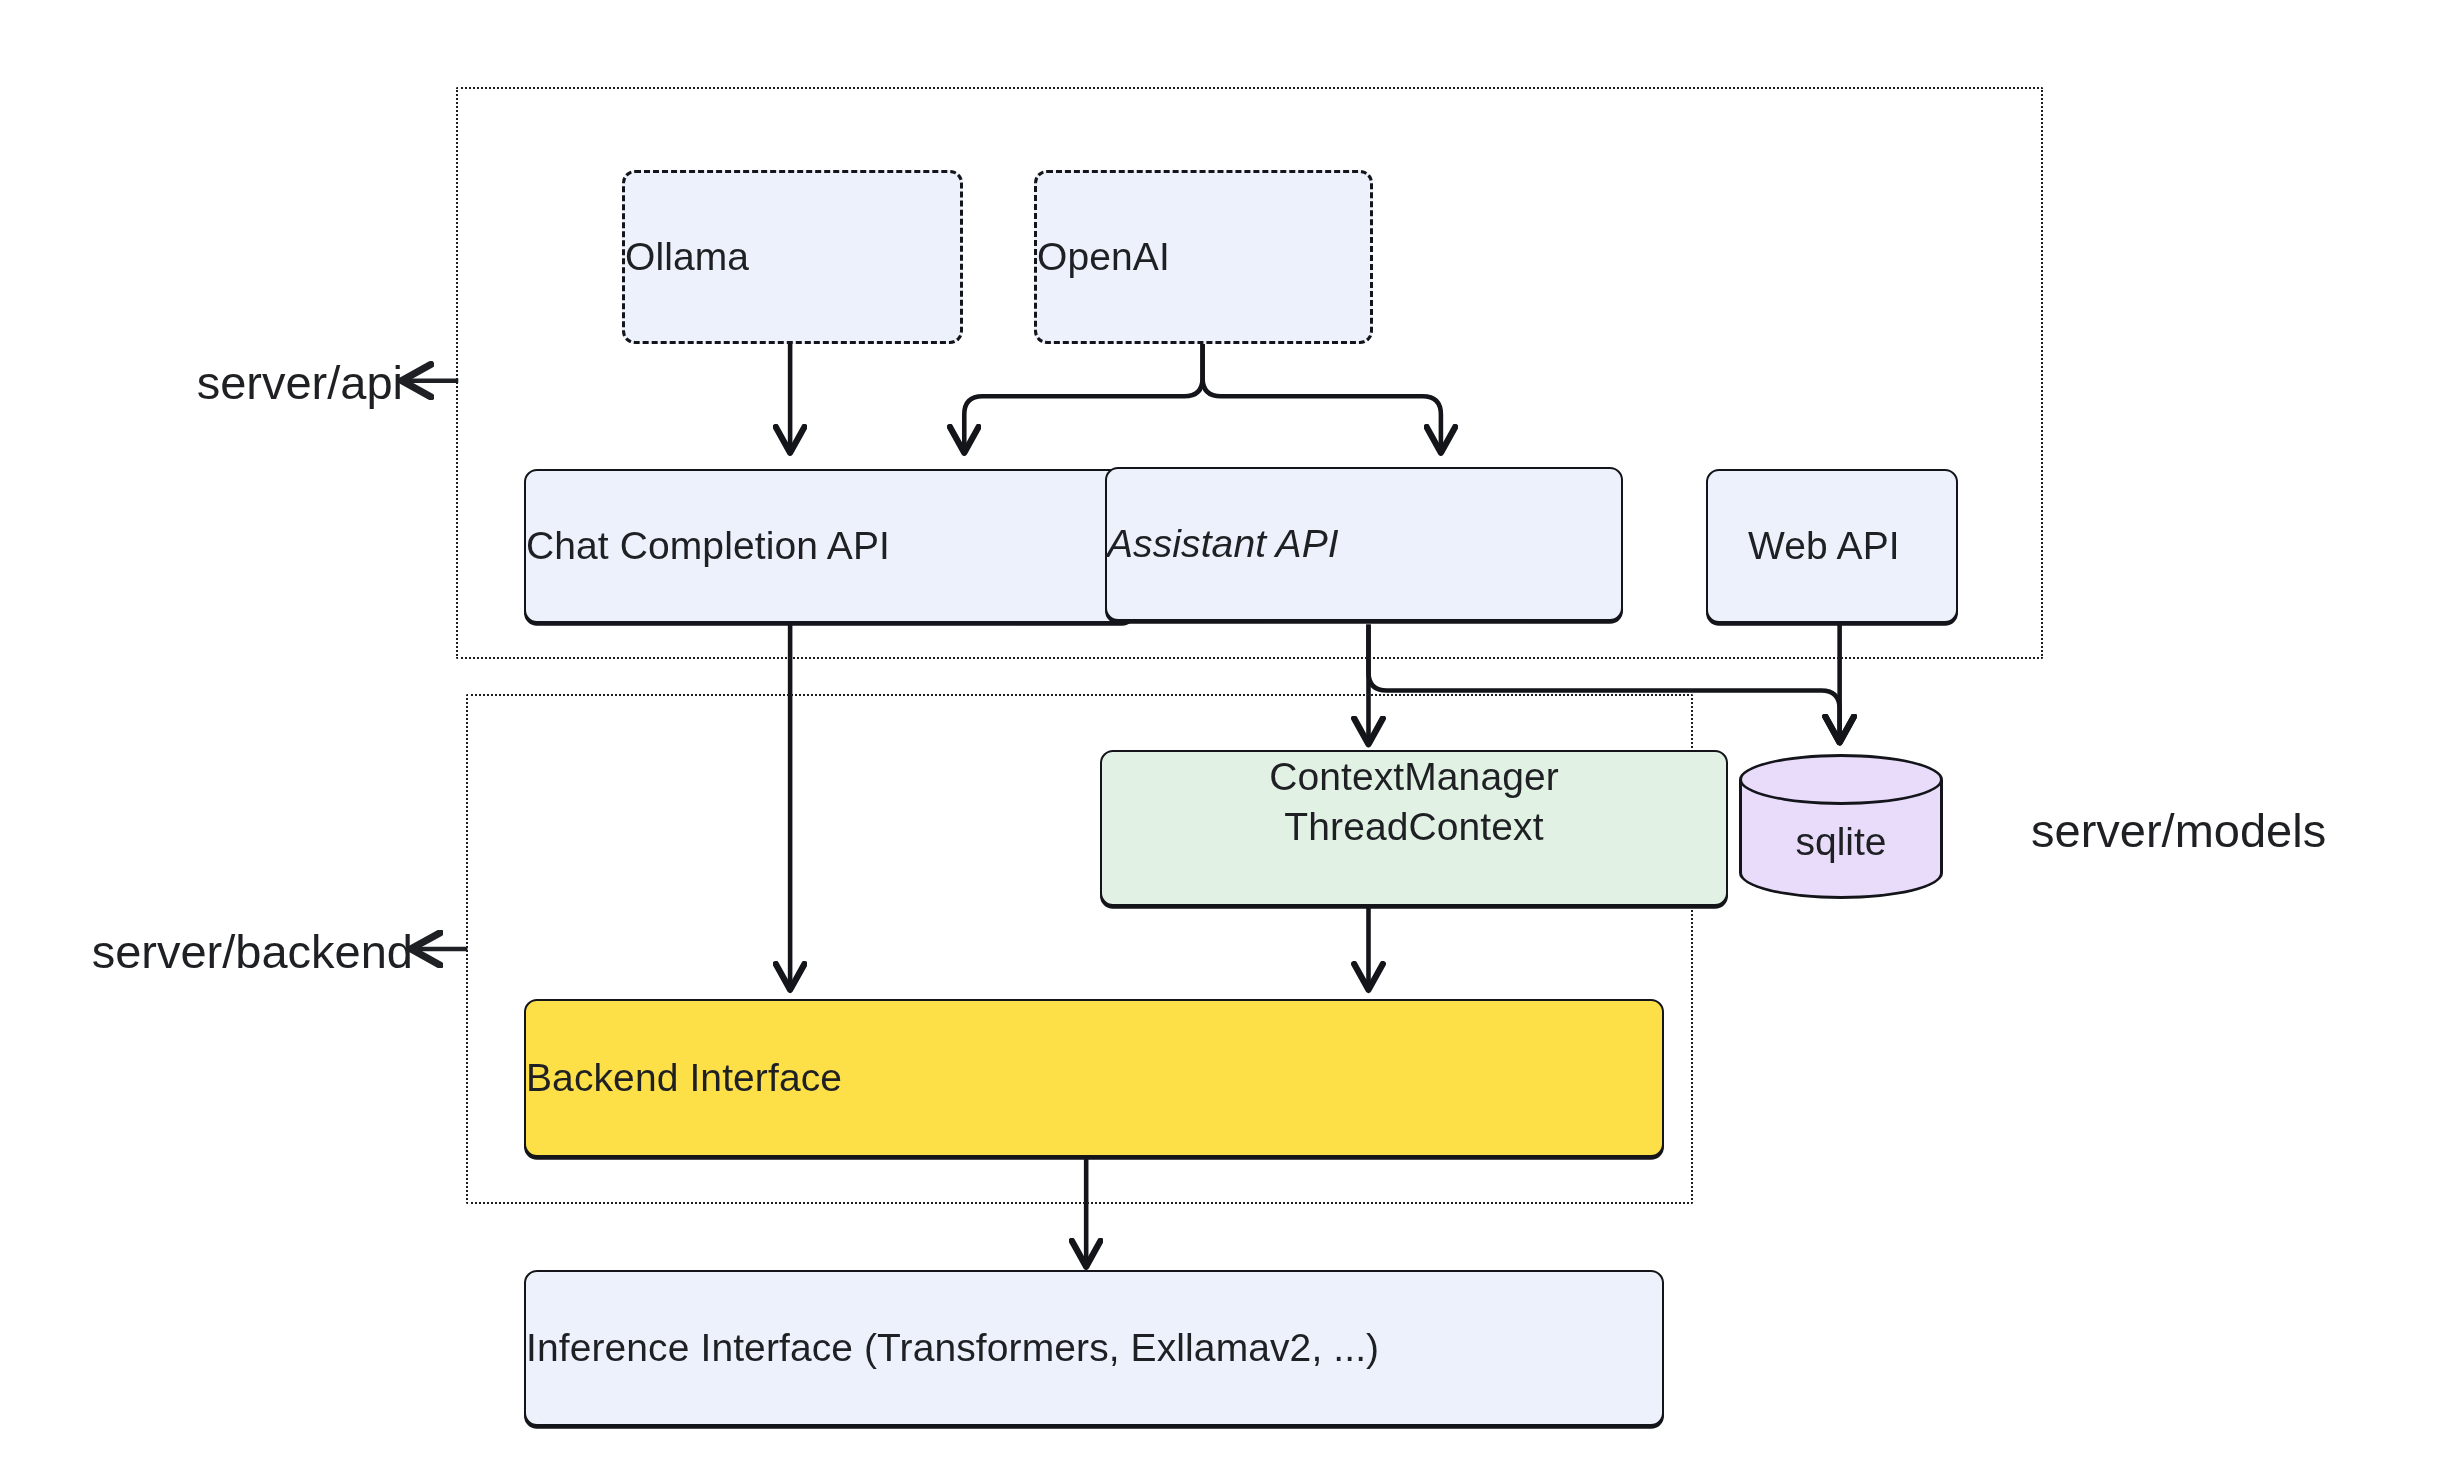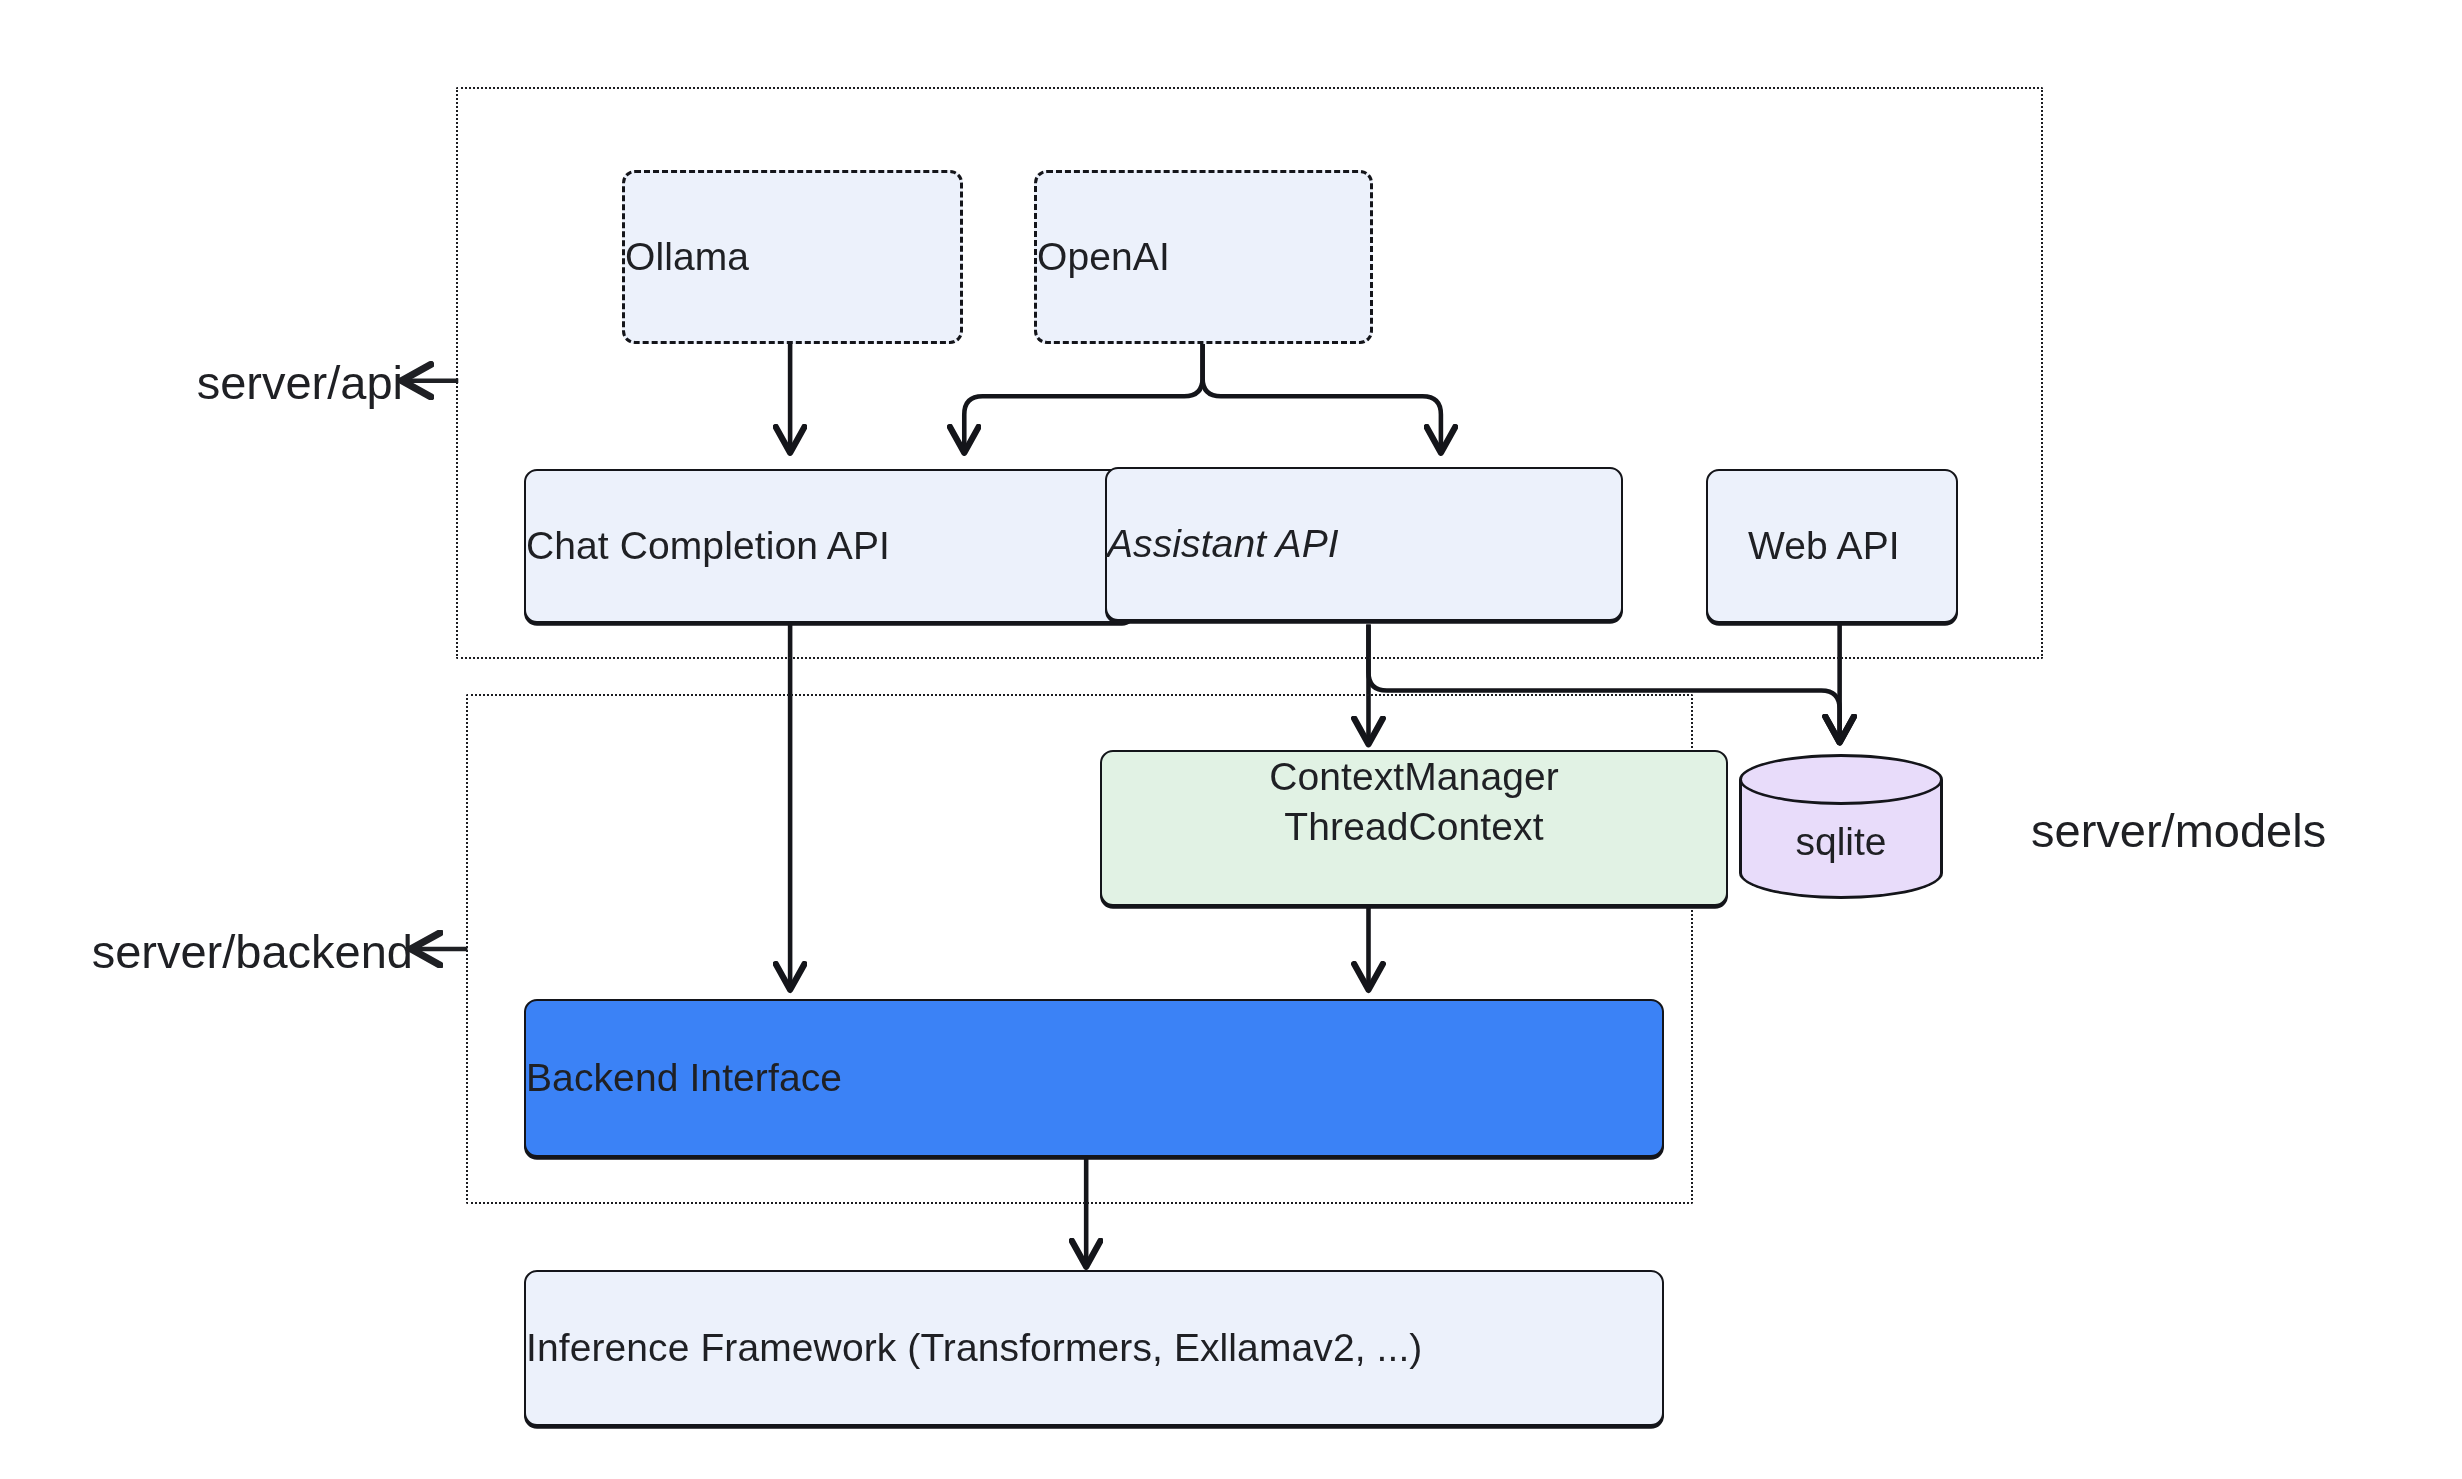--- a/index.html
+++ b/index.html
@@ -51,21 +51,21 @@
     letter-spacing: 0.1px;
     background: #ecf1fb;
     box-shadow: 0 2.8px 0 0 #14151a;
   }
   .node.dashed {
     border-style: dashed;
     border-width: 3.7px;
     box-shadow: none;
   }
   .node.green  { background: #e1f2e4; }
-  .node.yellow { background: #3b82f6; }
+  .node.yellow { background: #fde047; }
 
   
   .cylinder {
     position: absolute;
     box-sizing: border-box;
     text-align: right;
   }
   .cylinder .cyl-body {
     position: absolute;
     left: 0; right: 0;
@@ -187,21 +187,21 @@
     <div class="cyl-body"></div>
     <div class="cyl-top"></div>
     <div class="cyl-label">sqlite</div>
   </div>
 
   <div class="node yellow" style="left:524px; top:999px; width:1140px; height:158px;">
     <span>Backend Interface</span>
   </div>
 
   <div class="node" style="left:524px; top:1270px; width:1140px; height:156px;">
-    <span>Inference Framework (Transformers, Exllamav2, ...)</span>
+    <span>Inference Interface (Transformers, Exllamav2, ...)</span>
   </div>
 
   <div class="annot right-align" style="left:0px; top:359px; width:403px;">
     <span>server/api</span>
   </div>
 
   <div class="annot right-align" style="left:0px; top:928px; width:413px;">
     <span>server/backend</span>
   </div>
 

